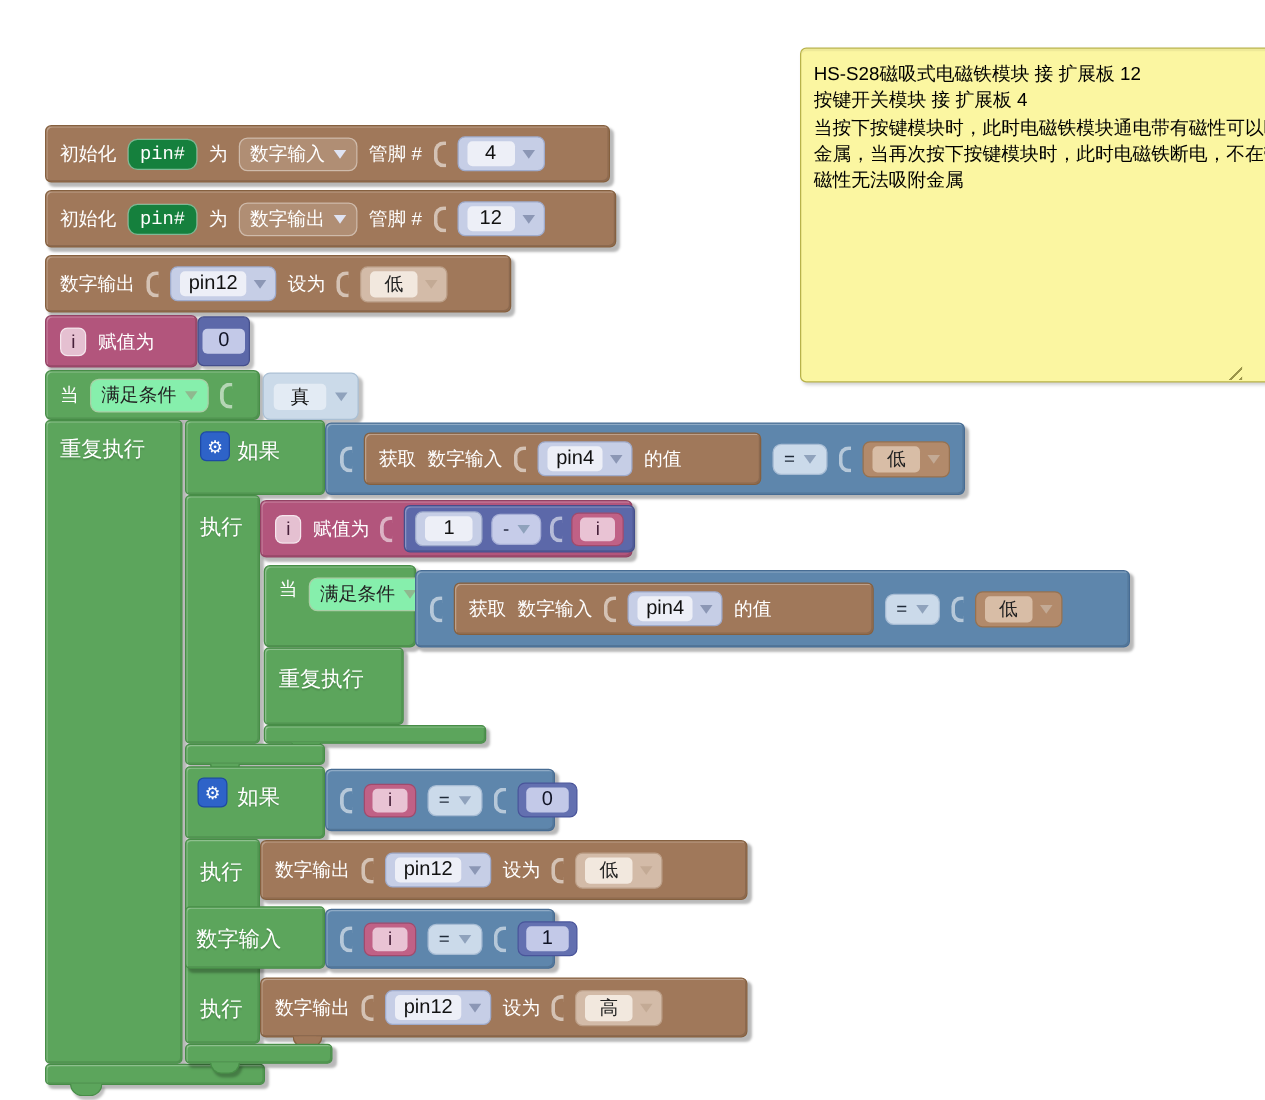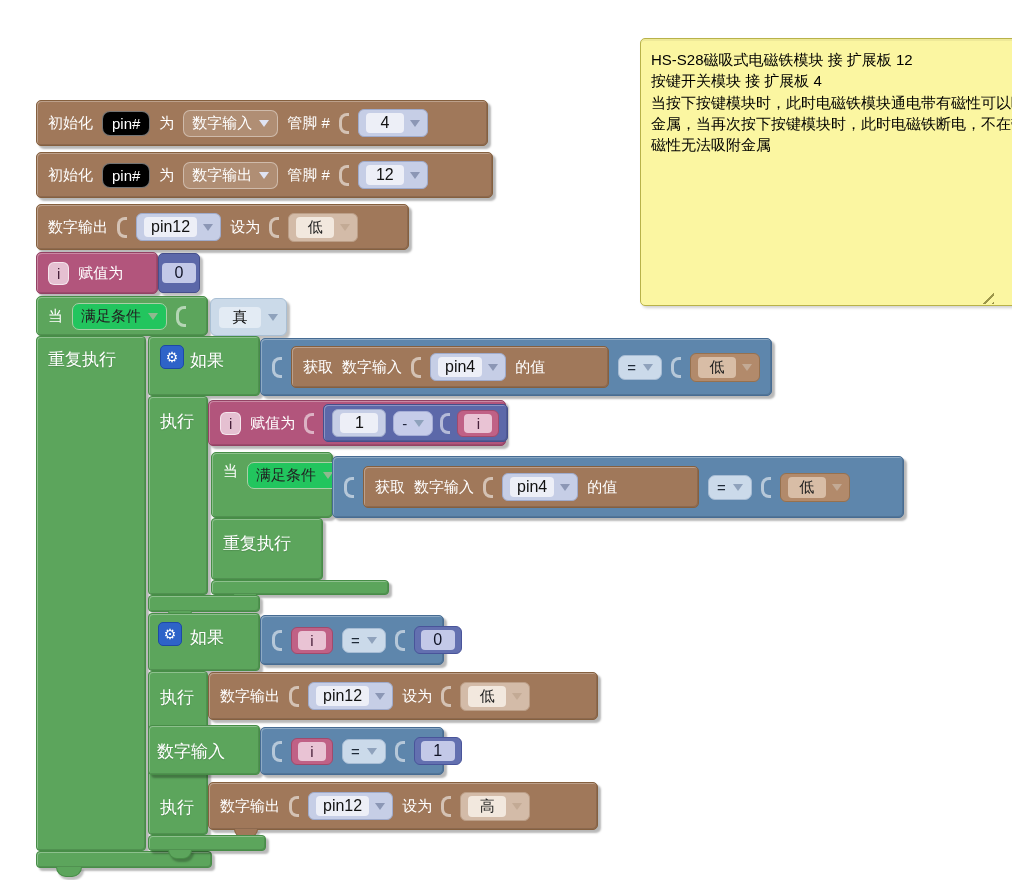--- a/index.html
+++ b/index.html
@@ -27,27 +27,27 @@
   .brown{background:#A0785A;border:1px solid #85603F;}
   .green{background:#5CA55C;border:1px solid #478D47;}
   .blue{background:#5E86AC;border:1px solid #476C93;}
   .indigo{background:#5C68A9;border:1px solid #454F8C;}
   .pink{background:#B2557C;border:1px solid #934264;}
 
   .lbl{color:#fff;}
   .glabel{position:absolute;color:#fff;font-size:17px;white-space:nowrap;text-shadow:0 1px 1px rgba(0,0,0,.15);}
 
   
-  .chip{background:#000000;border:1px solid rgba(255,255,255,.45);border-radius:8px;
-        padding:3px 9px;color:#fff;}
+  .chip{background:#15803d;border:1px solid rgba(255,255,255,.45);border-radius:8px;
+        padding:3px 9px;color:#fff;font-family:Liberation Mono, monospace;}
   .chip-i{background:#E5C0D1;border:1px solid rgba(255,255,255,.6);border-radius:6px;
         padding:2px 8px;color:#47203a;font-style:normal;}
   .dd{display:flex;align-items:center;gap:7px;border-radius:7px;padding:3px 8px;cursor:pointer;}
   .dd-brown{background:#B08E74;border:1px solid rgba(255,255,255,.40);color:#fff;}
-  .dd-green{background:#22c55e;border:1px solid #A9CFA6;color:#222;justify-content:flex-end;}
+  .dd-green{background:#86efac;border:1px solid #A9CFA6;color:#222;justify-content:flex-end;}
   .dd-green-dim{background:#DDF0DA;border:1px solid #A9CFA6;color:#7FA07F;}
   .dd-blue{background:#CBDAEA;border:1px solid #A7BCD4;color:#1f2a38;}
   .dd-indigo{background:#C6CCE9;border:1px solid #A6AED6;color:#23283f;}
   .tri{width:0;height:0;border-left:5px solid transparent;border-right:5px solid transparent;border-top:7px solid #8C97B5;}
   .tri-light{border-top-color:#DFE3F2;}
   .tri-green{border-top-color:#8FB98F;}
   .tri-steel{border-top-color:#8FA2BC;}
   .tri-tan{border-top-color:#C3AA95;}
 
   

